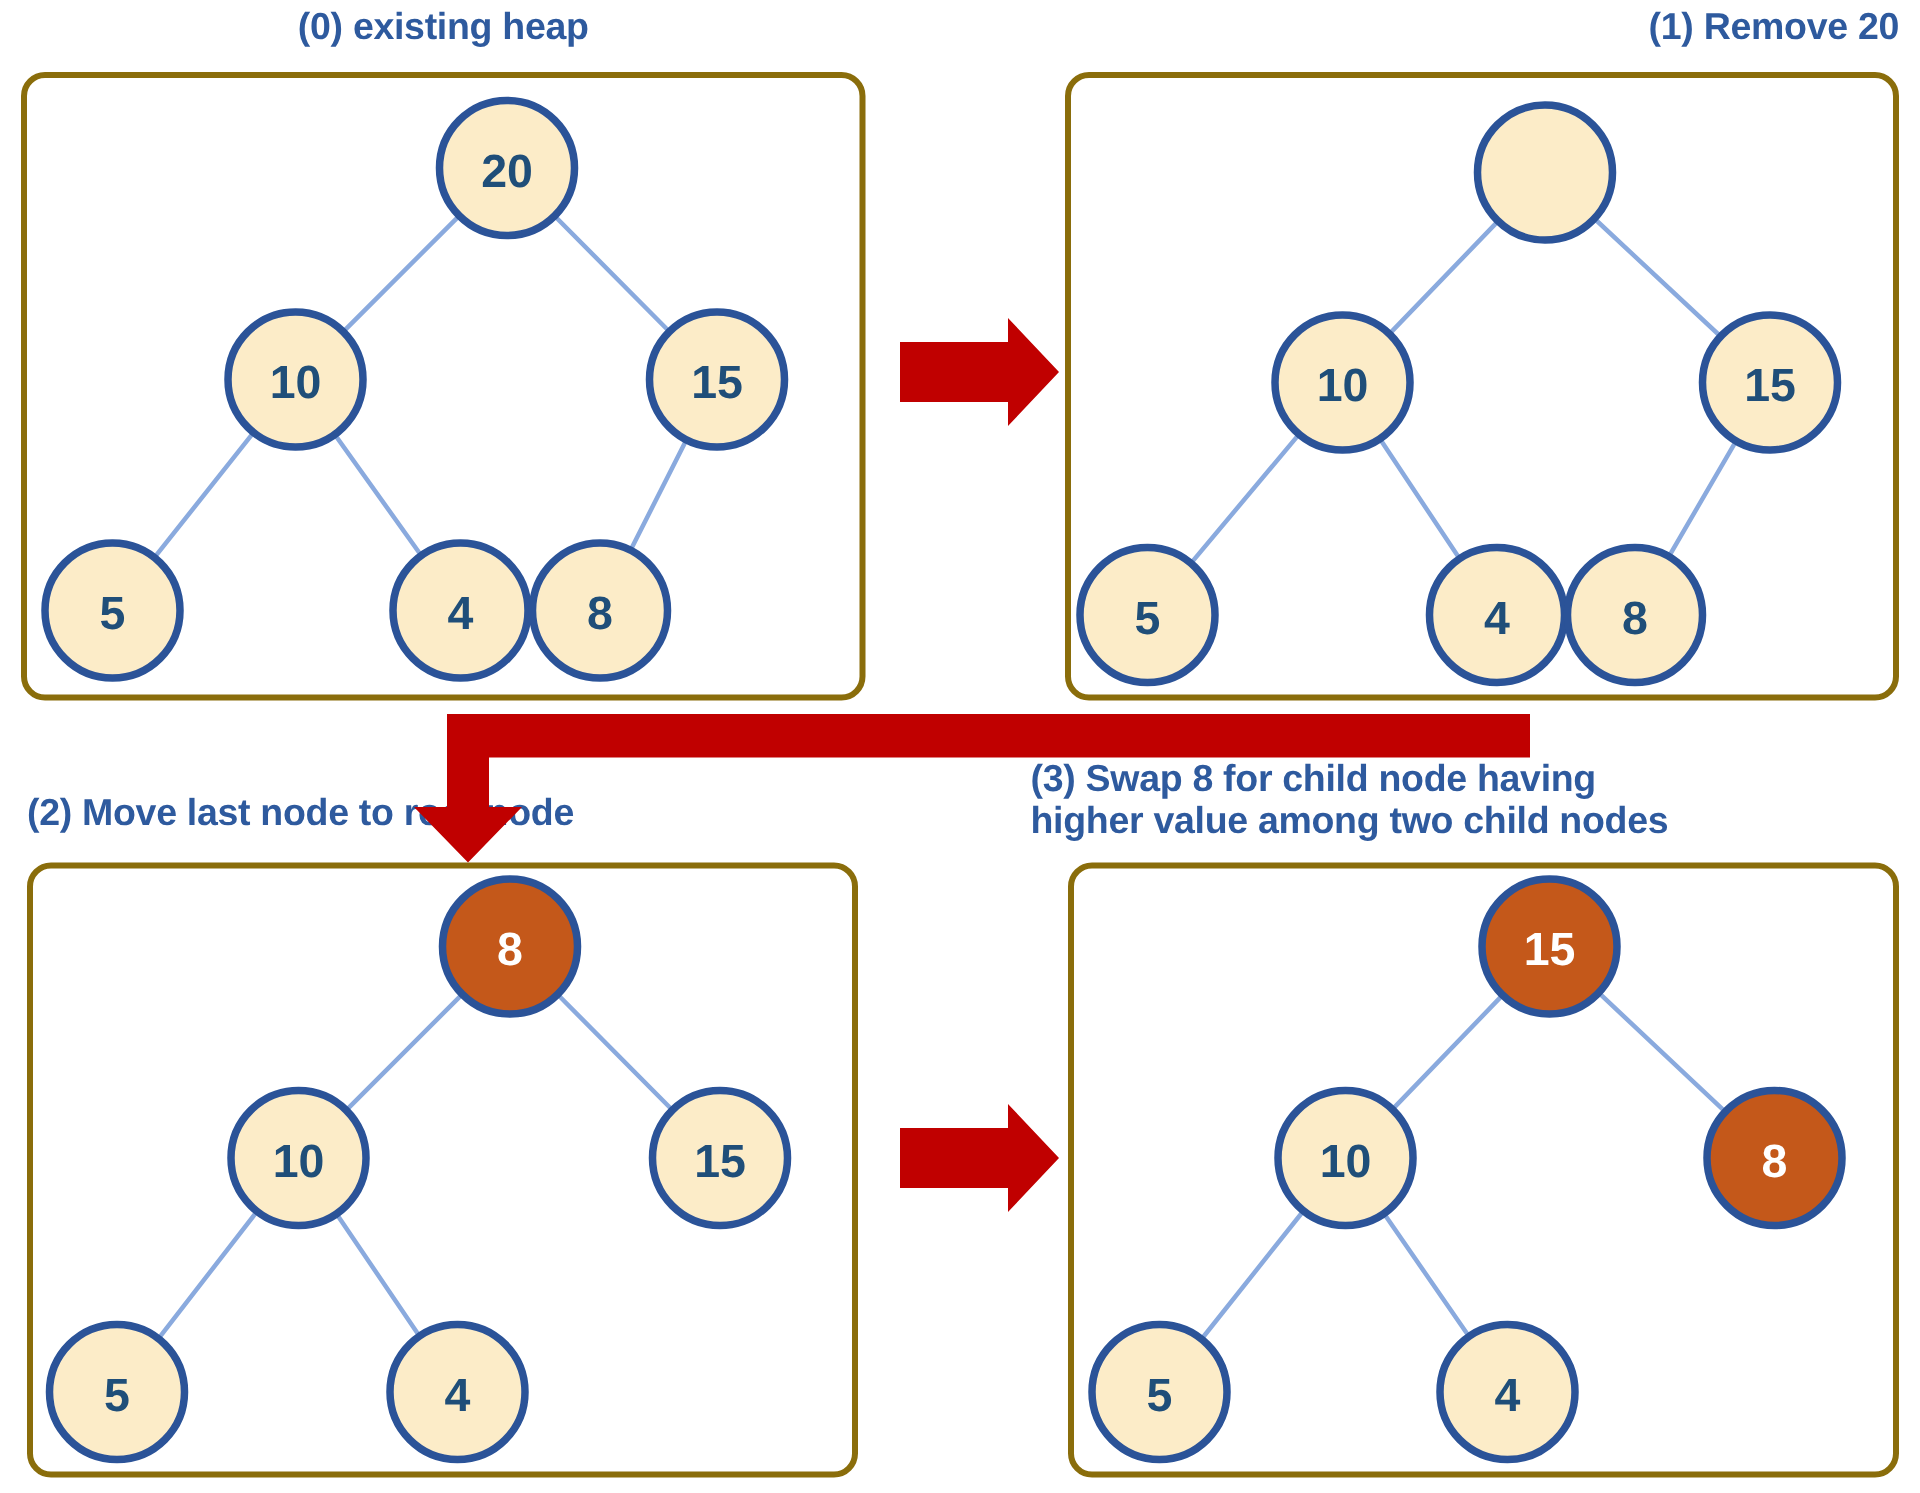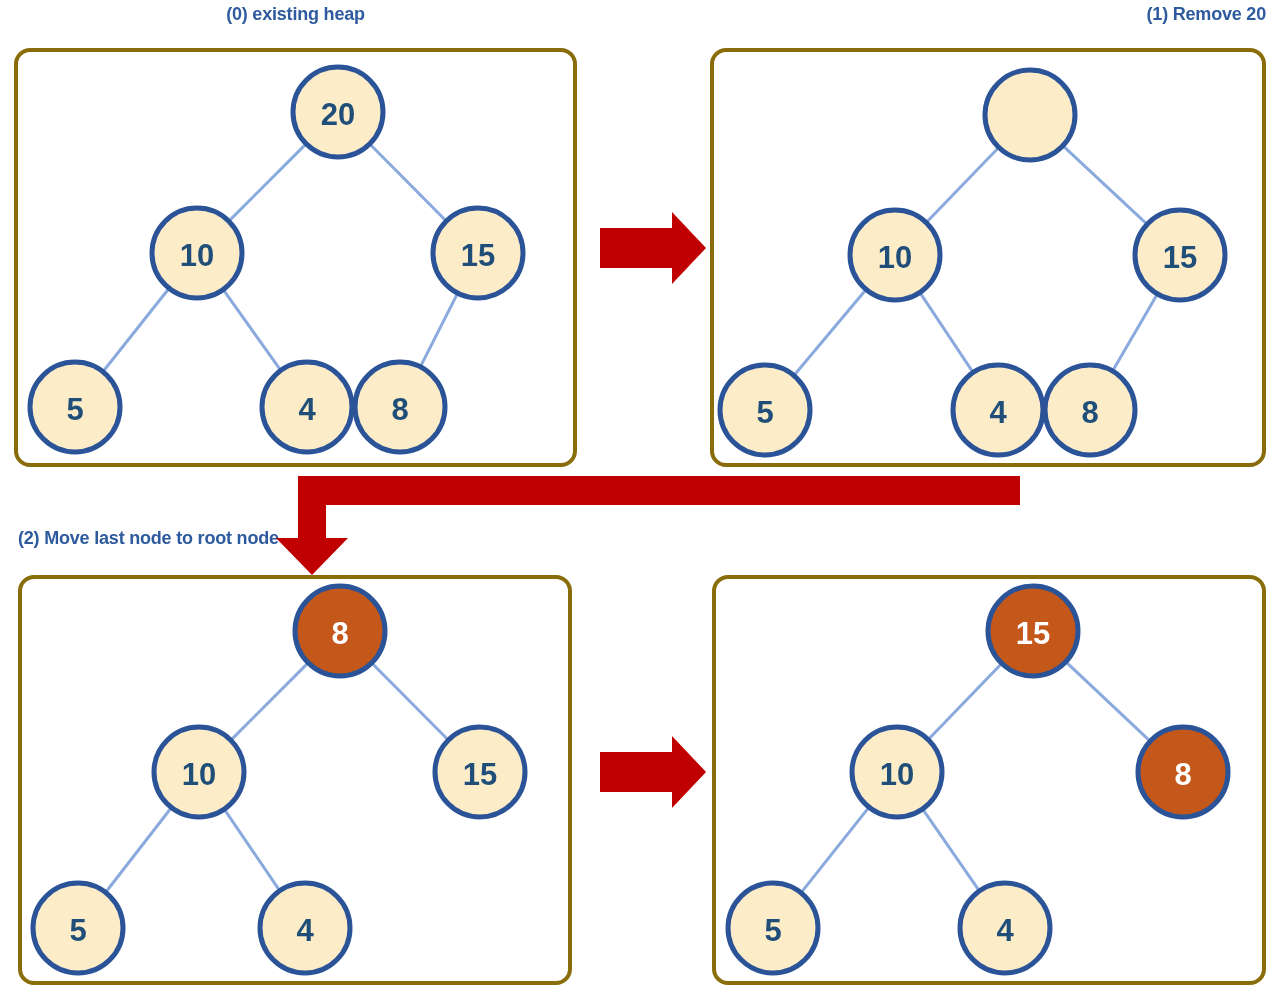--- a/index.html
+++ b/index.html
@@ -15,21 +15,21 @@
     width: 1280px;
     height: 995px;
     background: #ffffff;
     overflow: hidden;
   }
   .panel-title {
     position: absolute;
     color: #2e5a9e;
     font-family: "Liberation Sans", sans-serif;
     font-weight: bold;
-    font-size: 18px;
+    font-size: 25px;
     line-height: 1.12;
     letter-spacing: -0.2px;
     white-space: pre-line;
   }
   .panel-box {
     position: absolute;
     border: 4px solid #8a6d0b;
     border-radius: 16px;
     background: #ffffff;
     box-sizing: border-box;
@@ -73,20 +73,22 @@
 
   <div class="panel-title" style="left:14px; top:4px; width:563px; text-align:center;">(0) existing heap</div>
   <div class="panel-box" style="left:14px; top:48px; width:563px; height:419px;"></div>
 
   <div class="panel-title" style="left:710px; top:4px; width:556px; text-align:right;">(1) Remove 20</div>
   <div class="panel-box" style="left:710px; top:48px; width:556px; height:419px;"></div>
 
   <div class="panel-title" style="left:18px; top:528px; width:560px; text-align:left;">(2) Move last node to root node</div>
   <div class="panel-box" style="left:18px; top:575px; width:554px; height:410px;"></div>
 
+  <div class="panel-title" style="left:687px; top:505px; width:580px; text-align:left;">(3) Swap 8 for child node having
+higher value among two child nodes</div>
   <div class="panel-box" style="left:712px; top:575px; width:554px; height:410px;"></div>
 
   <svg class="tree-svg" id="trees" width="1280" height="995">
       <g>
         <line x1="307.59440840897844" y1="142.40559159102153" x2="227.40559159102153" y2="222.59440840897847" class="edge-line"></line>
         <line x1="368.29719479024004" y1="142.51360332445603" x2="447.70280520975996" y2="222.48639667554397" class="edge-line"></line>
         <line x1="170.2985630395798" y1="286.705092556596" x2="101.70143696042022" y2="373.294907443404" class="edge-line"></line>
         <line x1="221.99324232992115" y1="287.9905392618896" x2="282.00675767007885" y2="372.0094607381104" class="edge-line"></line>
         <line x1="458.57079966896845" y1="291.36021603819046" x2="419.42920033103155" y2="368.63978396180954" class="edge-line"></line>
         <circle cx="338" cy="112" r="45" class="node-circle node-fill-cream"></circle>

